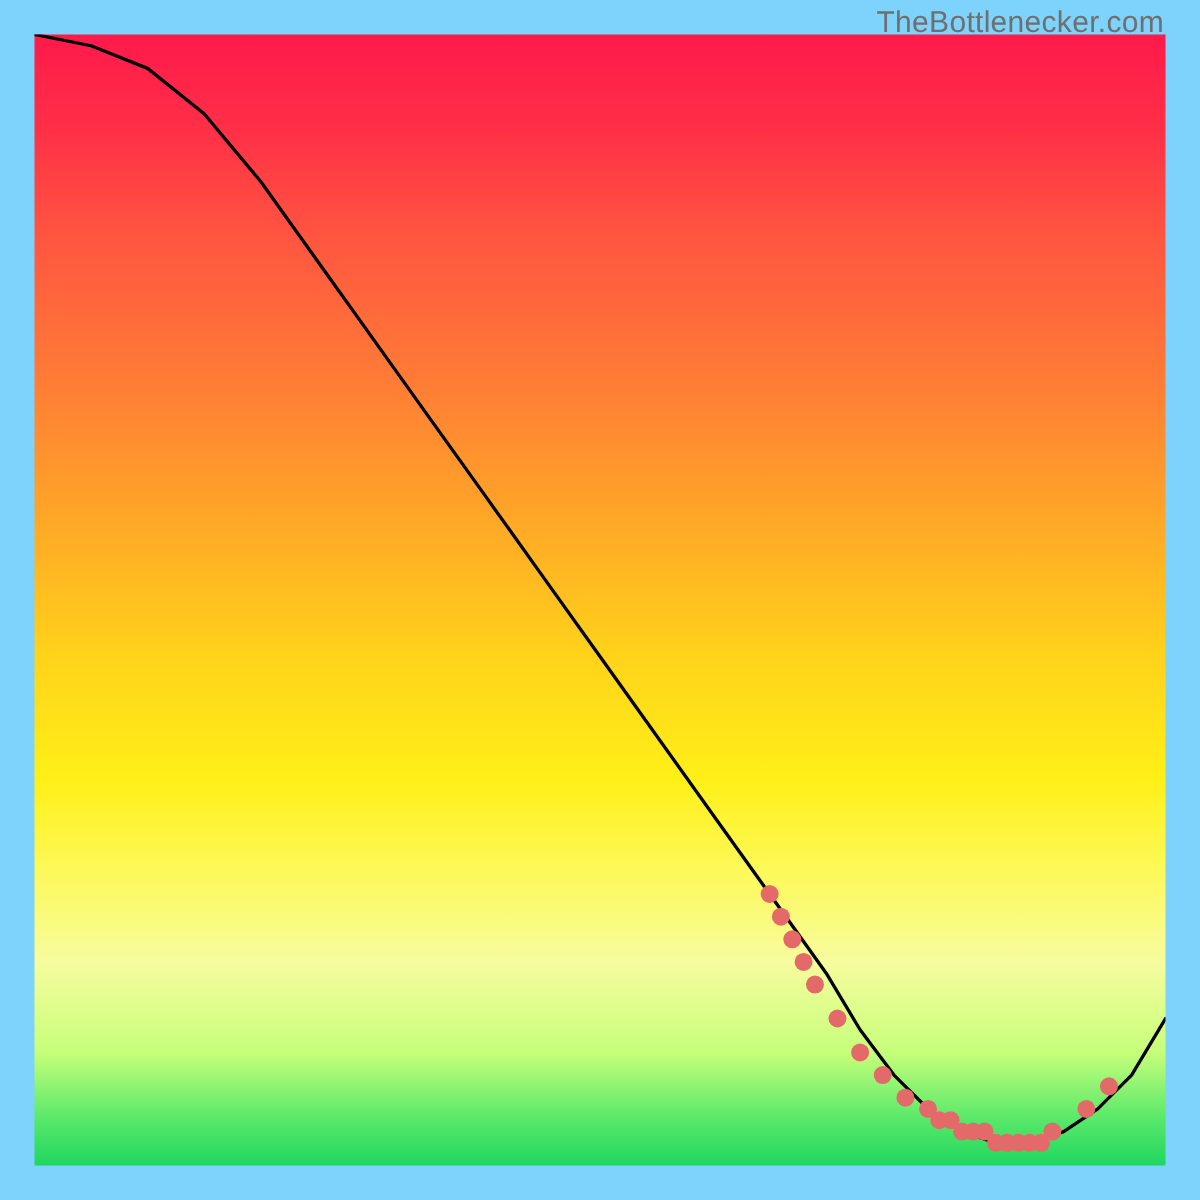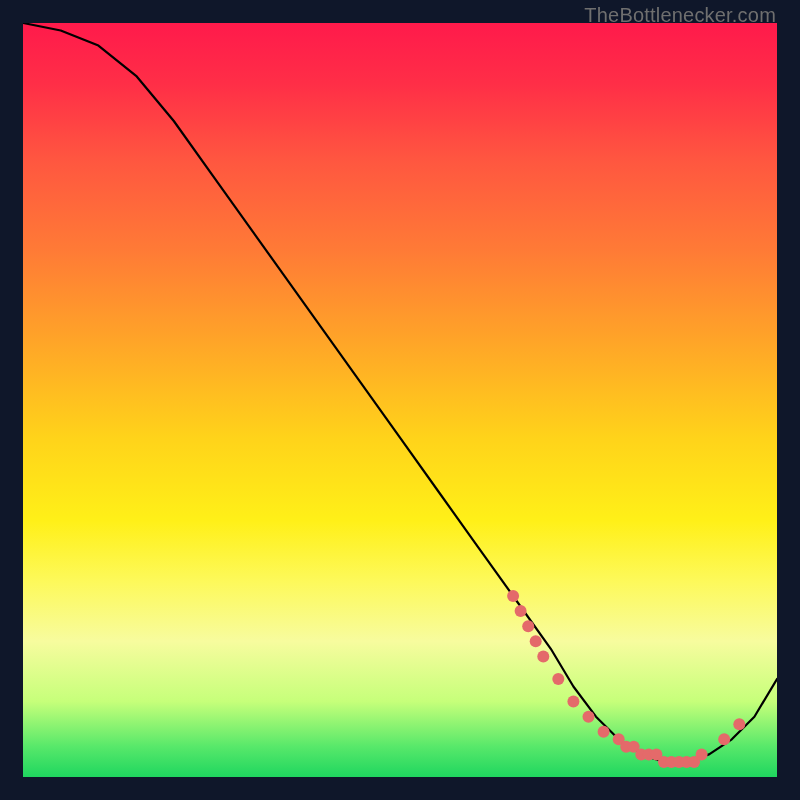--- a/index.html
+++ b/index.html
@@ -8,21 +8,21 @@
     width: 800px;
     height: 800px;
     background: #000;
     font-family: Arial, Helvetica, sans-serif;
     overflow: hidden;
   }
   .frame {
     position: relative;
     width: 800px;
     height: 800px;
-    background: #0f172a;
+    background: #7dd3fc;
   }
   .plot {
     position: absolute;
     left: 23px;
     top: 23px;
     width: 754px;
     height: 754px;
     
     background: linear-gradient(
       to bottom,

